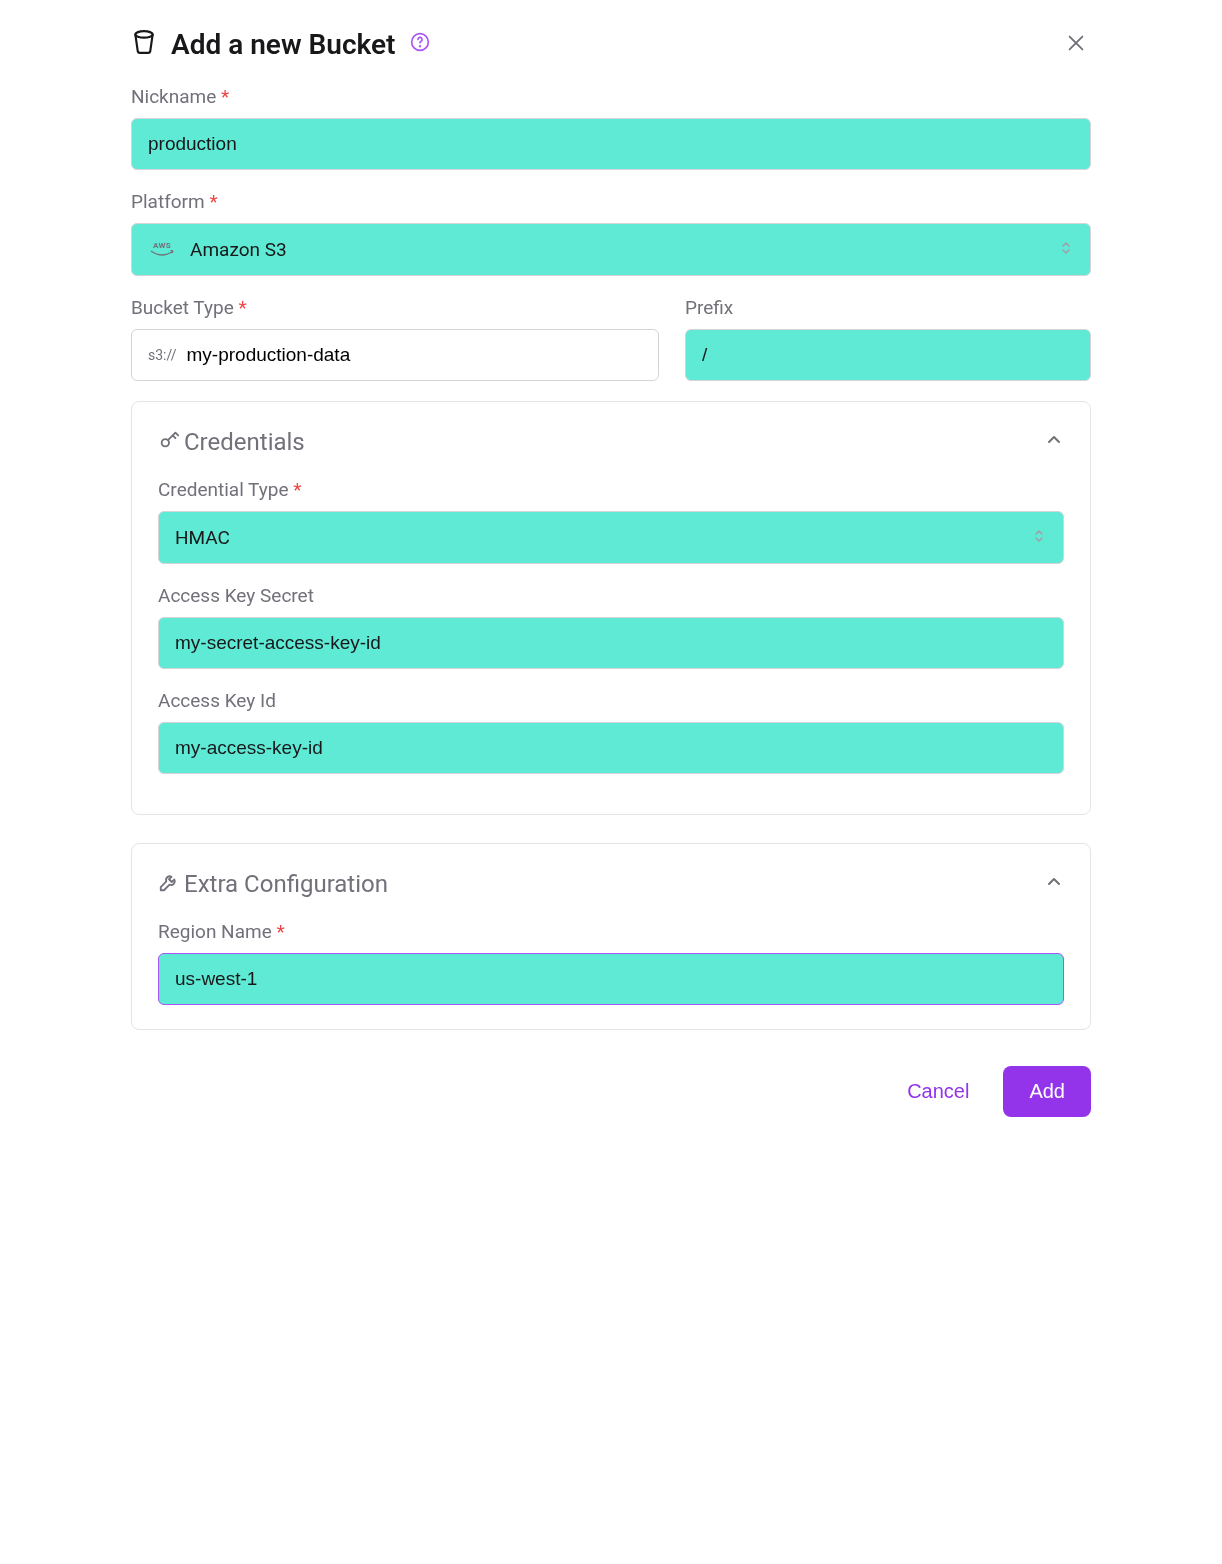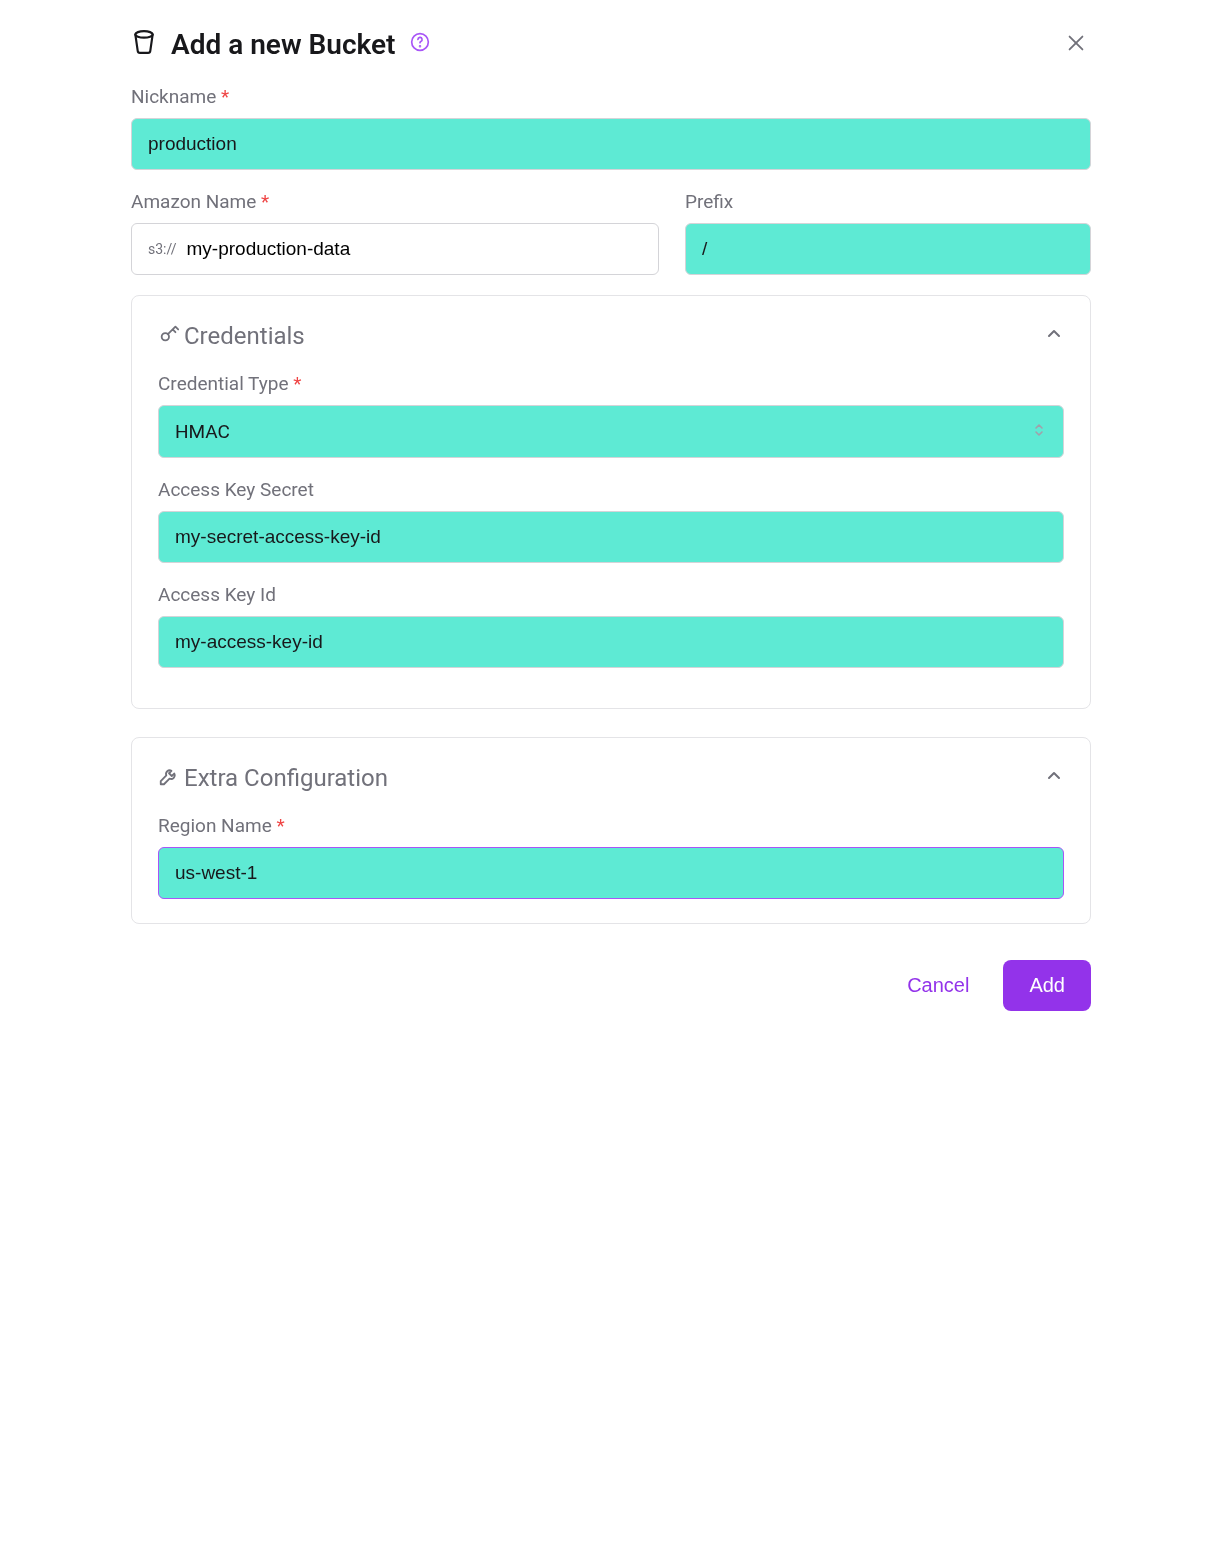--- a/index.html
+++ b/index.html
@@ -148,25 +148,51 @@
   </div>
 
   <div class="field">
     <label class="field-label">
       <span>Nickname</span>
       <span class="req"> *</span>
     </label>
     <input class="input" type="text" value="production" style="">
   </div>
 
+  <div class="field">
+    <label class="field-label">
+      <span>Platform</span>
+      <span class="req"> *</span>
+    </label>
+    <div class="select-like">
+      <div class="select-left">
+        <span class="aws-icon">
+          <span class="aws-text">AWS</span>
+          <span class="aws-smile">
+              <svg viewBox="0 0 24 8">
+                <path d="M1 1 Q12 9 23 1" fill="none" stroke="#71717a" stroke-width="1.3"></path>
+                <path d="M23 1 L20.5 0 M23 1 L21.8 3.2" stroke="#71717a" stroke-width="1.3" fill="none"></path>
+              </svg>
+            </span>
+        </span>
+        <span>Amazon S3</span>
+      </div>
+      <span class="chevrons">
+        <svg viewBox="0 0 16 16" fill="none" stroke="currentColor" stroke-width="1.6" stroke-linecap="round" stroke-linejoin="round">
+          <path d="M5 6 L8 3 L11 6"></path>
+            <path d="M5 10 L8 13 L11 10"></path>
+        </svg>
+      </span>
+    </div>
+  </div>
 
   <div class="row2">
     <div class="field">
       <label class="field-label">
-        <span>Amazon Name</span>
+        <span>Bucket Type</span>
         <span class="req"> *</span>
       </label>
       <div class="prefix-box">
         <span class="prefix-lbl">s3://</span>
         <input class="prefix-input" type="text" value="my-production-data" style="">
       </div>
     </div>
     <div class="field">
       <label class="field-label">Prefix</label>
       <input class="input" type="text" value="/" style="">

